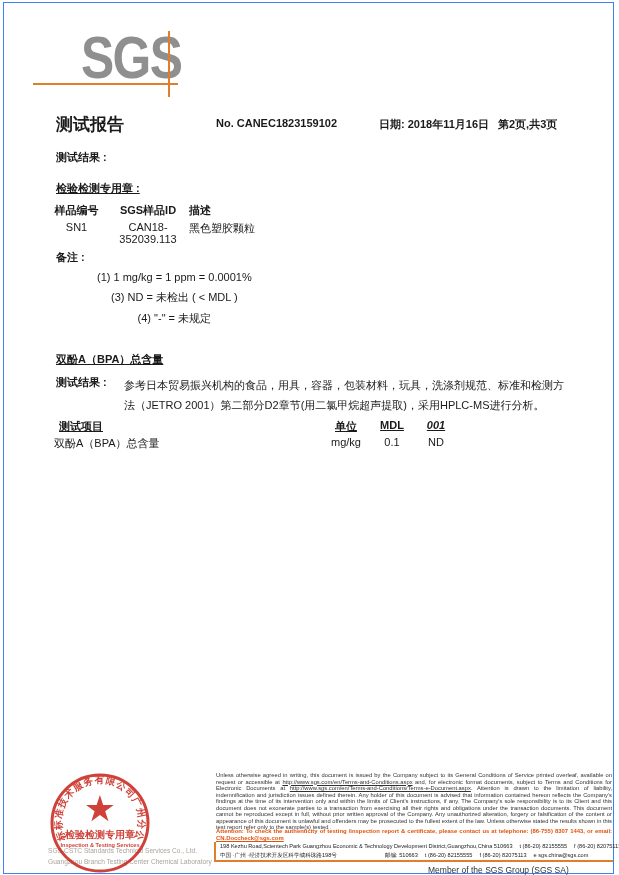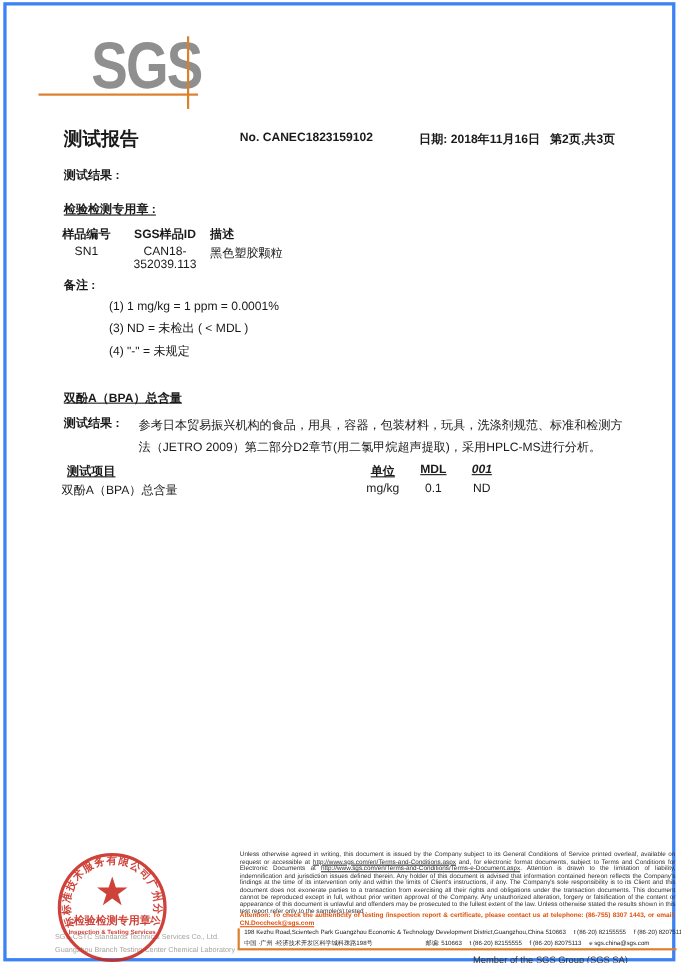--- a/index.html
+++ b/index.html
@@ -1,19 +1,19 @@
 <!DOCTYPE html>
 <html><head>
 <meta charset="utf-8">
 <style>
   * { margin:0; padding:0; box-sizing:border-box; }
   html,body { width:619px; height:875px; background:#ffffff; }
   body { font-family:"Liberation Sans","DejaVu Sans",sans-serif; color:#222; }
   .page { position:absolute; left:3px; top:2px; width:611px; height:872px;
-          border:3px solid #3b82f6; background:#fff; }
+          border:1px solid #3b82f6; background:#fff; }
   .abs { position:absolute; }
 
   
   .logo-text { font-weight:800; font-size:60px; color:#8f8f8f; letter-spacing:-2px;
                transform:scaleX(0.83); transform-origin:left top; line-height:1; }
   .oline-h { background:#dd7f2b; height:2px; }
   .oline-v { background:#dd7f2b; width:2px; }
 
   
   .report-title { font-size:17px; font-weight:bold; color:#1a1a1a; }
@@ -21,21 +21,21 @@
 
   .sec-label { font-size:11px; font-weight:600; color:#1a1a1a; }
   .sec-heading { font-size:11px; font-weight:bold; text-decoration:underline; color:#1a1a1a; }
 
   .tbl-hdr { font-size:11px; font-weight:600; color:#1a1a1a; }
   .tbl-cell { font-size:11px; color:#1a1a1a; }
   .u { text-decoration:underline; }
   .i { font-style:italic; }
   .ctr { text-align:center; }
 
-  .notes { font-size:11px; line-height:20.4px; color:#1a1a1a; }
+  .notes { font-size:11px; line-height:20.4px; color:#1a1a1a;text-align:center; }
   .method-text { font-size:11px; line-height:20px; color:#1a1a1a; }
 
   
   .disclaimer { font-size:5.8px; line-height:6.55px; text-align:justify; color:#333; }
   .disclaimer .lnk { text-decoration:underline; }
   .attention { font-size:5.9px; line-height:6.8px; font-weight:bold; color:#e0520d; text-align:justify; }
   .attention .lnk { text-decoration:underline; }
   .addr { font-size:5.6px; color:#222; white-space:nowrap; }
   .addr span { margin-right:7px; }
   .company-gray { font-size:6.6px; line-height:11px; color:#a9a49e; }
@@ -75,21 +75,21 @@
     <div>(1) 1 mg/kg = 1 ppm = 0.0001%</div>
     <div>(3) ND = 未检出 ( &lt; MDL )</div>
     <div>(4) "-" = 未规定</div>
   </div>
 
   <div class="abs sec-heading" style="left:52px; top:349px;">双酚A（BPA）总含量</div>
 
   <div class="abs sec-label" style="left:52px; top:372px;">测试结果 :</div>
   <div class="abs method-text" style="left:120px; top:372px; width:480px;">
     <div>参考日本贸易振兴机构的食品，用具，容器，包装材料，玩具，洗涤剂规范、标准和检测方</div>
-    <div>法（JETRO 2009）第二部分D2章节(用二氯甲烷超声提取)，采用HPLC-MS进行分析。</div>
+    <div>法（JETRO 2001）第二部分D2章节(用二氯甲烷超声提取)，采用HPLC-MS进行分析。</div>
   </div>
 
   <div class="abs tbl-hdr u" style="left:55px; top:416px;">测试项目</div>
   <div class="abs tbl-hdr u ctr" style="left:320px; top:416px; width:44px;">单位</div>
   <div class="abs tbl-hdr u ctr" style="left:368px; top:416px; width:40px;">MDL</div>
   <div class="abs tbl-hdr u i ctr" style="left:412px; top:416px; width:40px;">001</div>
 
   <div class="abs tbl-cell" style="left:50px; top:433px;">双酚A（BPA）总含量</div>
   <div class="abs tbl-cell ctr" style="left:320px; top:433px; width:44px;">mg/kg</div>
   <div class="abs tbl-cell ctr" style="left:368px; top:433px; width:40px;">0.1</div>

